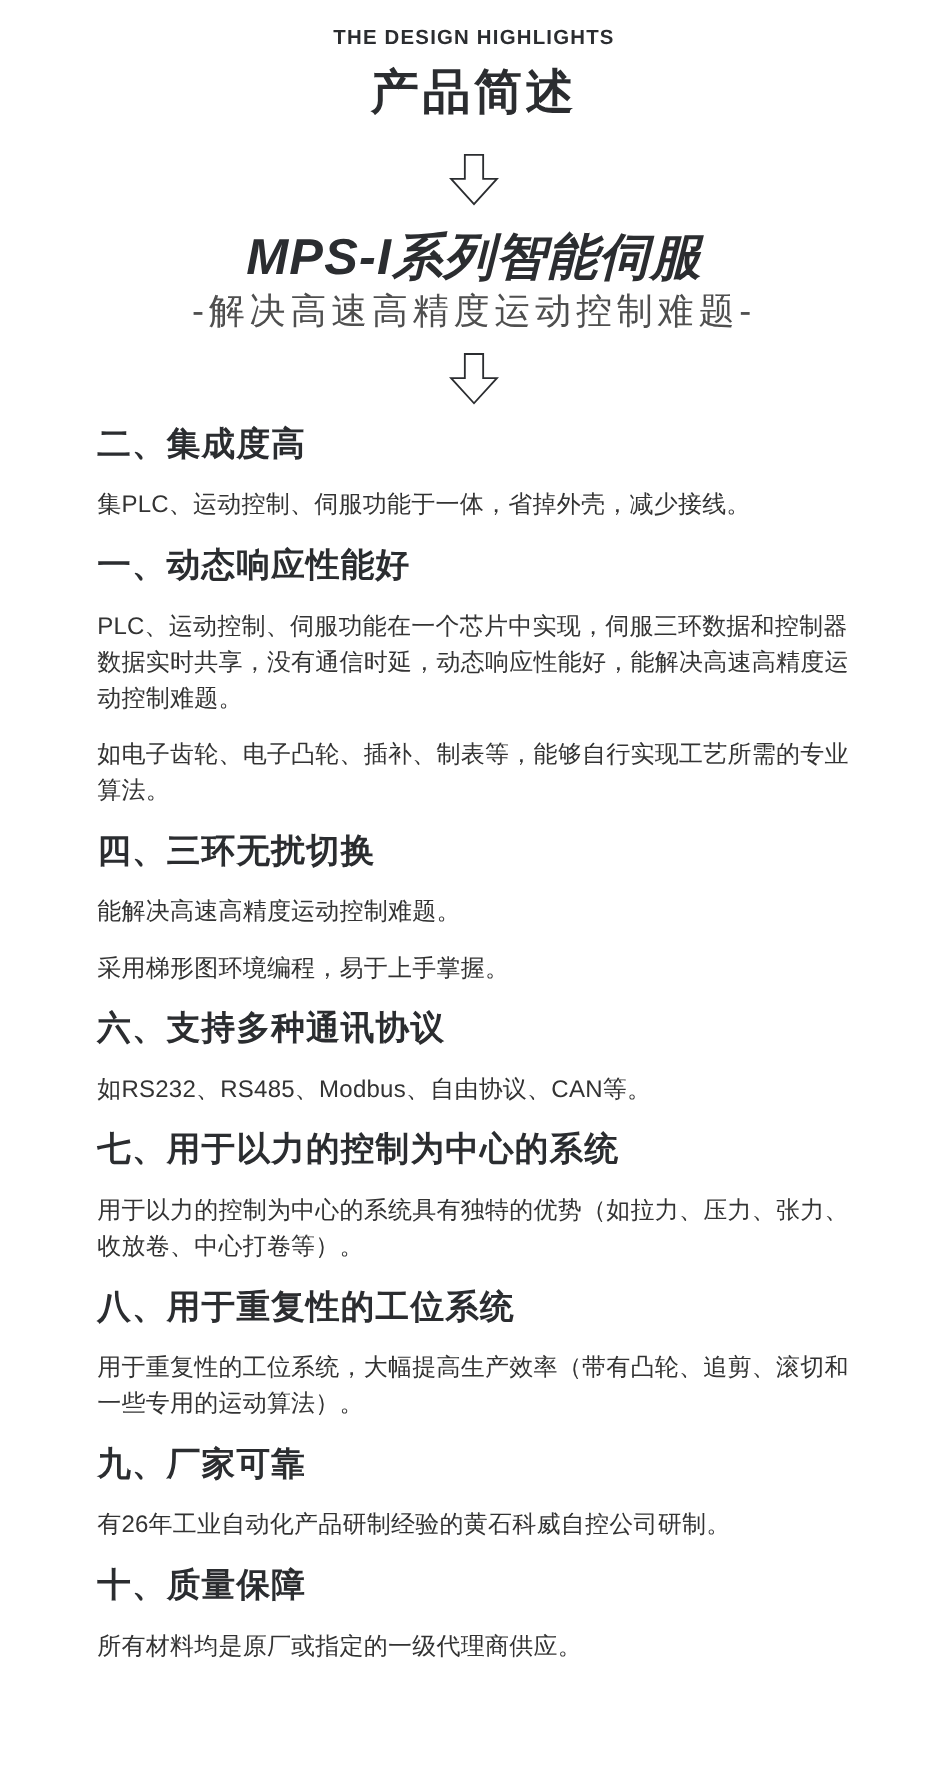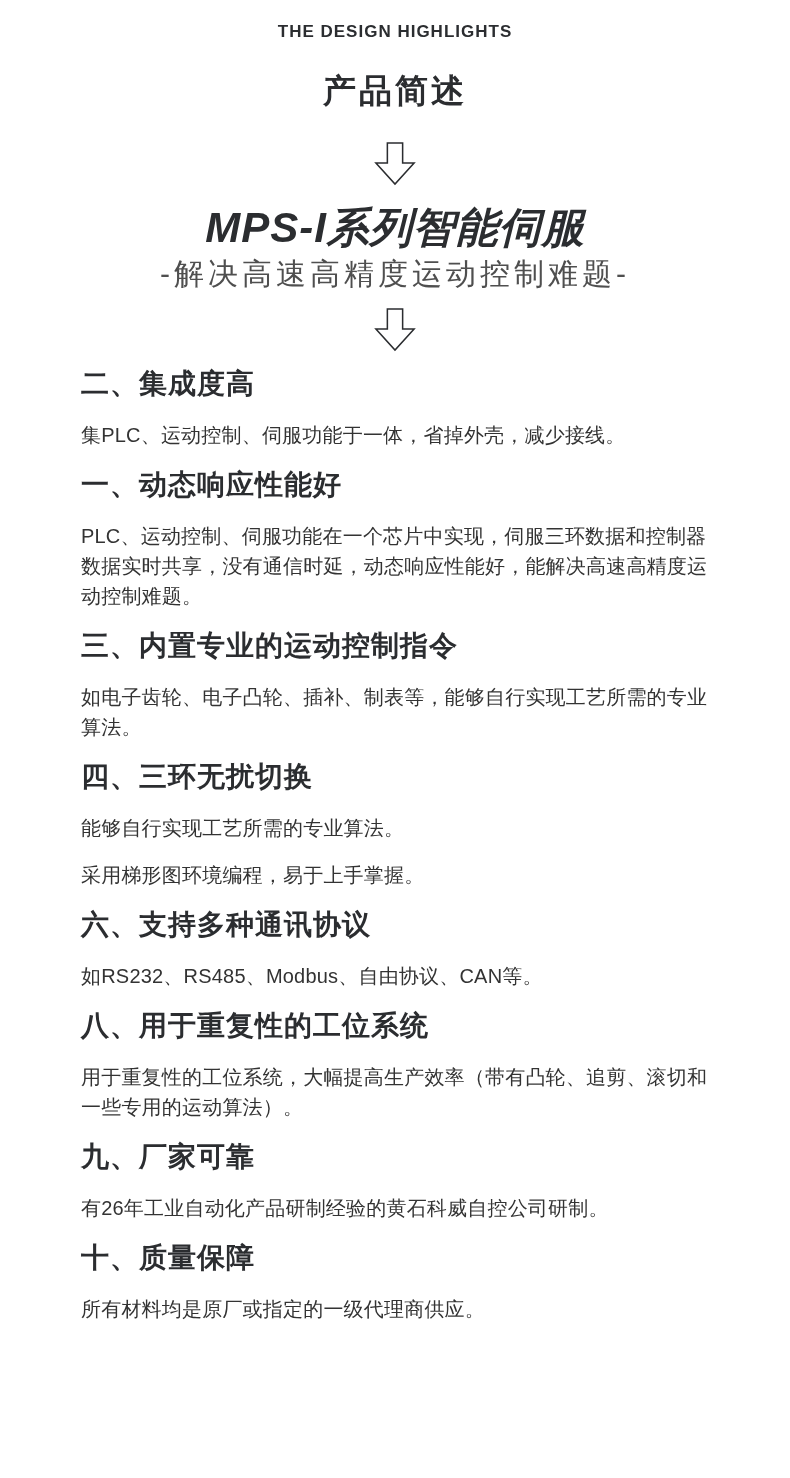--- a/index.html
+++ b/index.html
@@ -25,22 +25,22 @@
   }
   .hero{text-align:center;}
   .eyebrow{
     font-size:17px;
     font-weight:bold;
     letter-spacing:1px;
     color:var(--heading);
     line-height:20px;
   }
   .page-title{
-    margin:20px 0 0;
-    font-size:33px;
+    margin:6px 0 0;
+    font-size:40px;
     font-weight:bold;
     letter-spacing:3px;
     color:var(--heading);
     line-height:58px;
   }
   .arrow{
     margin-top:22px;
     line-height:0;
   }
   .arrow.second{margin-top:14px;}
@@ -113,38 +113,41 @@
     <h3 class="feature-heading">二、集成度高</h3>
     <p class="feature-body">集PLC、运动控制、伺服功能于一体，省掉外壳，减少接线。</p>
   </section>
 
   <section class="feature">
     <h3 class="feature-heading">一、动态响应性能好</h3>
     <p class="feature-body">PLC、运动控制、伺服功能在一个芯片中实现，伺服三环数据和控制器数据实时共享，没有通信时延，动态响应性能好，能解决高速高精度运动控制难题。</p>
   </section>
 
   <section class="feature">
-    <h3 class="feature-heading">三、内置专业的运动控制指令</h3>
     <p class="feature-body">如电子齿轮、电子凸轮、插补、制表等，能够自行实现工艺所需的专业算法。</p>
   </section>
 
   <section class="feature">
     <h3 class="feature-heading">四、三环无扰切换</h3>
-    <p class="feature-body">能够自行实现工艺所需的专业算法。</p>
+    <p class="feature-body">能解决高速高精度运动控制难题。</p>
   </section>
 
   <section class="feature">
     <p class="feature-body">采用梯形图环境编程，易于上手掌握。</p>
   </section>
 
   <section class="feature">
     <h3 class="feature-heading">六、支持多种通讯协议</h3>
     <p class="feature-body">如RS232、RS485、Modbus、自由协议、CAN等。</p>
   </section>
 
+  <section class="feature">
+    <h3 class="feature-heading">七、用于以力的控制为中心的系统</h3>
+    <p class="feature-body">用于以力的控制为中心的系统具有独特的优势（如拉力、压力、张力、收放卷、中心打卷等）。</p>
+  </section>
 
   <section class="feature">
     <h3 class="feature-heading">八、用于重复性的工位系统</h3>
     <p class="feature-body">用于重复性的工位系统，大幅提高生产效率（带有凸轮、追剪、滚切和一些专用的运动算法）。</p>
   </section>
 
   <section class="feature">
     <h3 class="feature-heading">九、厂家可靠</h3>
     <p class="feature-body">有26年工业自动化产品研制经验的黄石科威自控公司研制。</p>
   </section>

